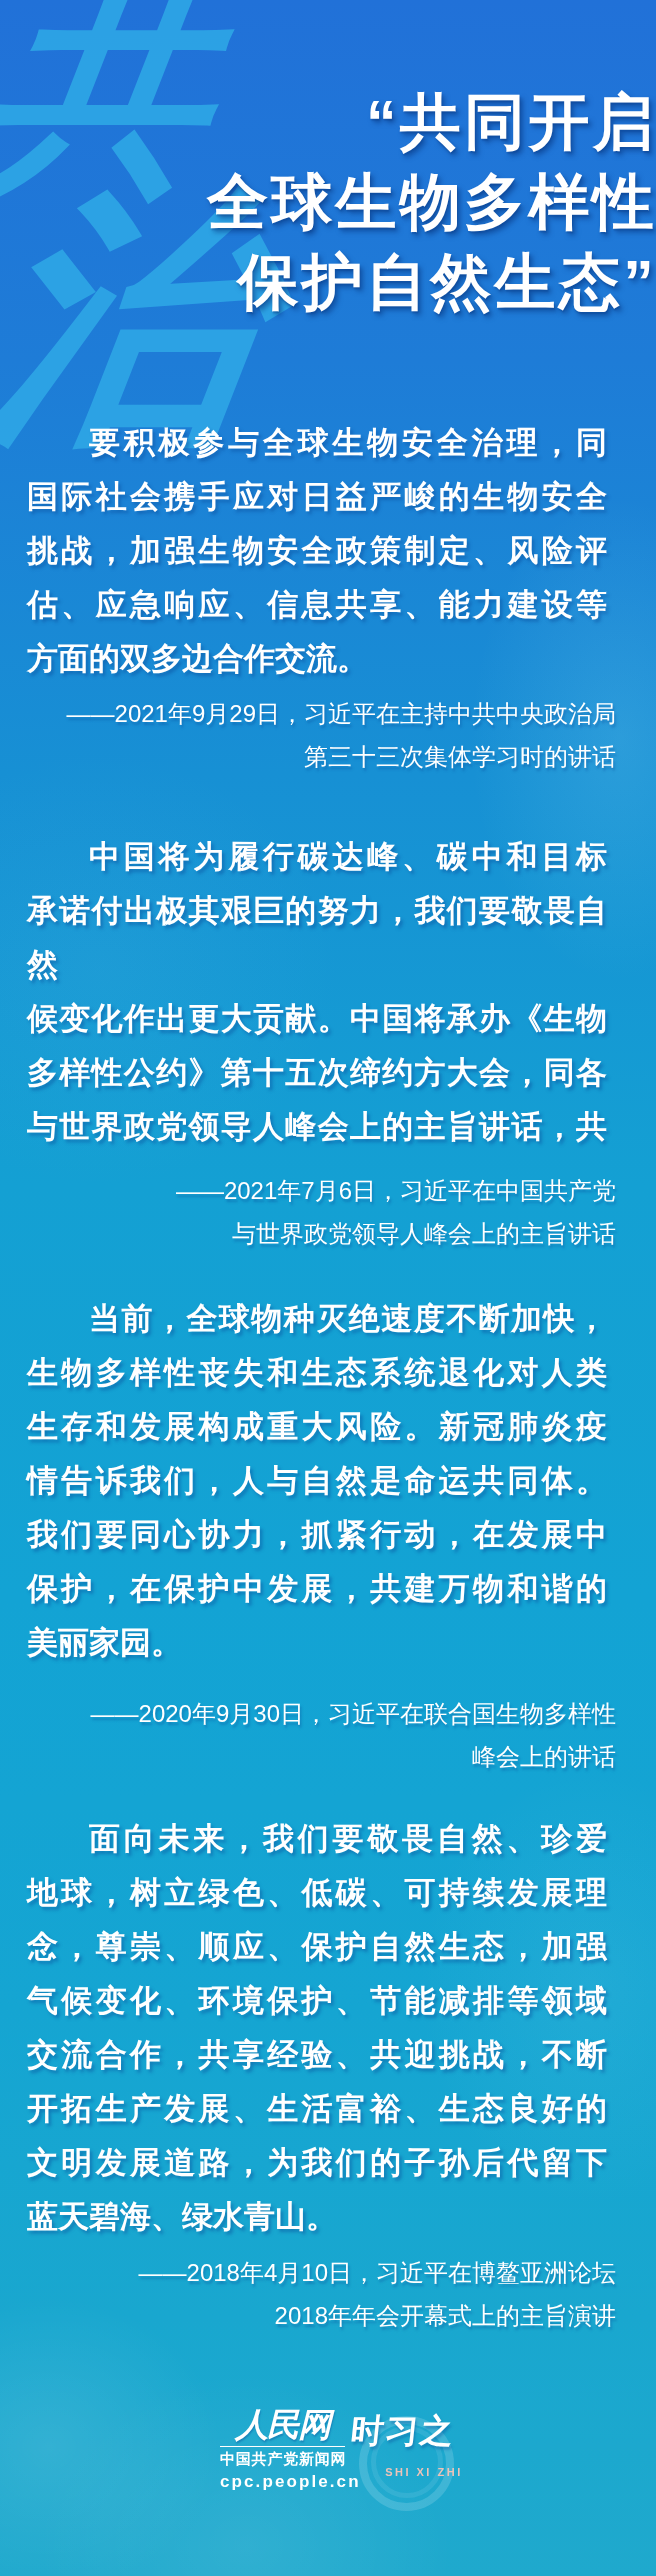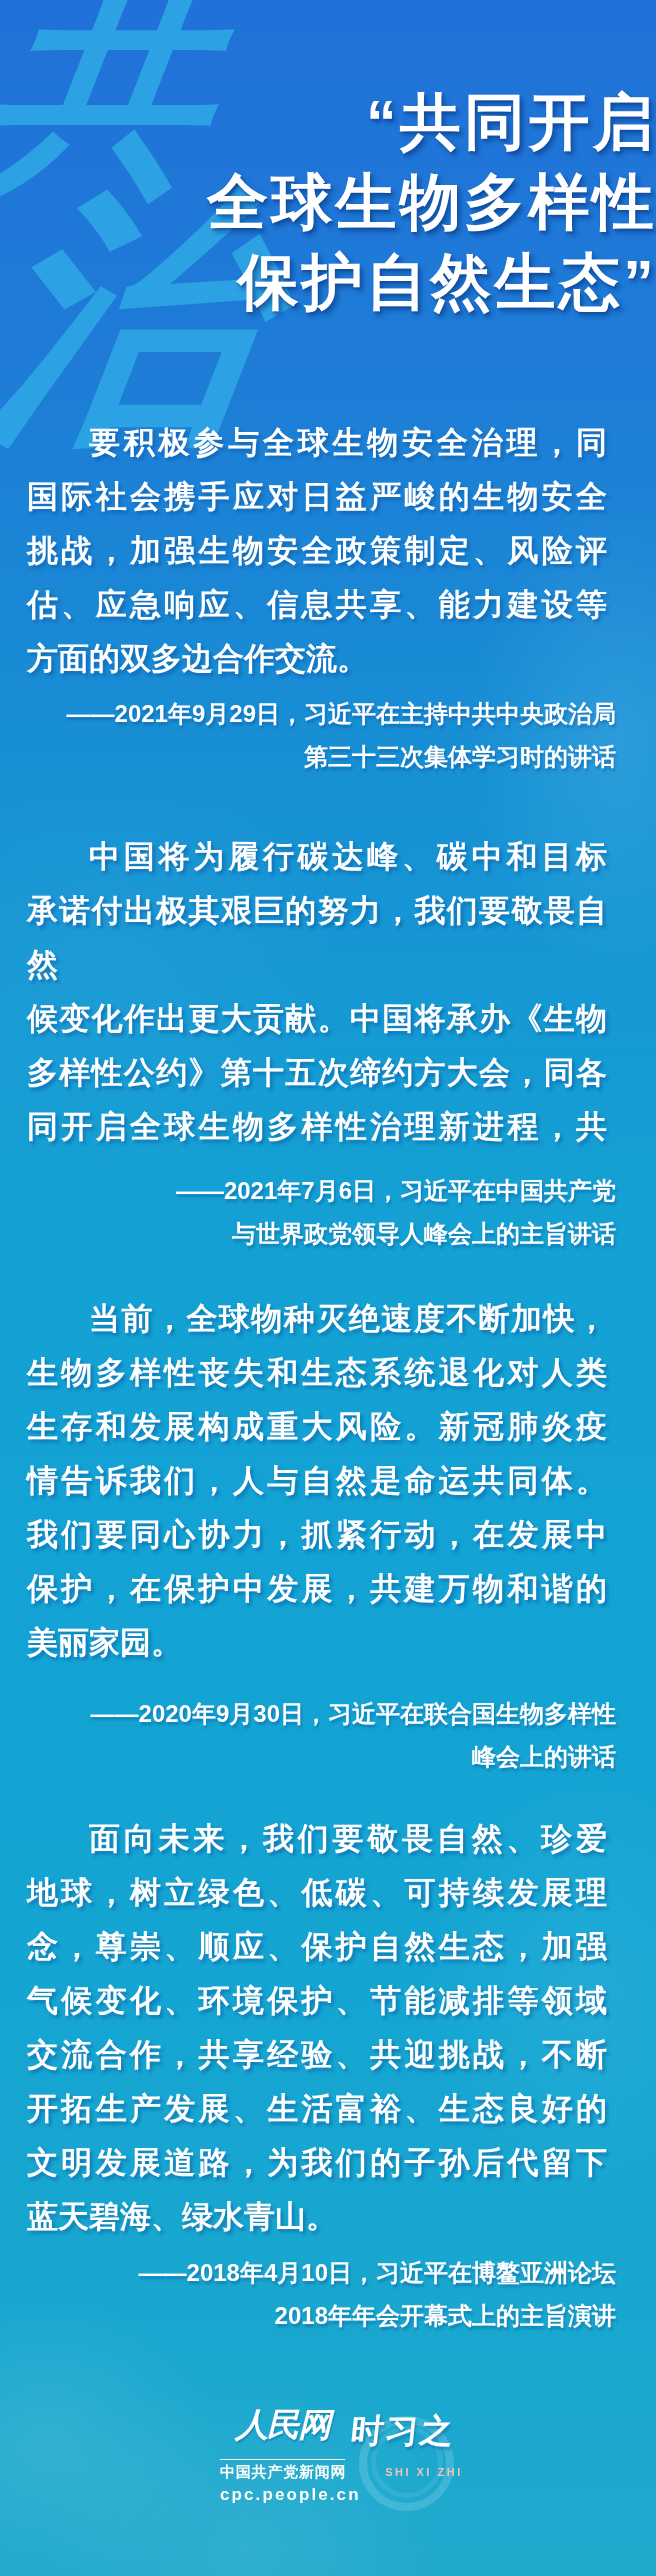--- a/index.html
+++ b/index.html
@@ -47,35 +47,35 @@
     color:#fff;font-weight:900;font-size:31px;line-height:54px;
     text-shadow:2.5px 3.3px 3.3px rgba(8,70,150,.45);
   }
   .q-line{text-align:justify;text-align-last:justify;}
   .q-line.first{text-indent:2em;}
   .q-line.last{text-align-last:left;}
 
   
   .attribution{
     position:absolute;right:41px;left:39px;z-index:2;
-    color:#fff;font-weight:700;font-size:24px;line-height:43px;
+    color:#fff;font-weight:400;font-size:24px;line-height:43px;
     text-align:right;
     text-shadow:1.6px 2.5px 2.5px rgba(8,70,150,.38);
   }
 
   
   .people-logo{
     position:absolute;left:220px;top:2406px;width:125px;z-index:2;
     color:#fff;text-align:center;
   }
   .people-calligraphy{
     font-family:"DejaVu Serif","Liberation Serif",serif;
     font-style:italic;font-weight:700;
     font-size:33px;line-height:38px;letter-spacing:-1.6px;
-    border-bottom:1.6px solid #fff;padding-bottom:15px;
+    border-bottom:1.6px solid #fff;padding-bottom:2px;
     text-shadow:0.8px 1.6px 1.6px rgba(8,70,150,.35);
   }
   .people-sitename{font-size:15px;font-weight:700;letter-spacing:0.8px;margin-top:2.5px;white-space:nowrap;}
   .people-url{font-size:17px;font-weight:700;letter-spacing:2.1px;margin-top:3.3px;white-space:nowrap;}
 
   .shixizhi{position:absolute;left:351px;top:2413px;width:115px;z-index:2;color:#fff;}
   .shixizhi-ring{
     position:absolute;left:8.2px;top:3.3px;width:95px;height:95px;
     border:8.2px solid rgba(230,250,255,.17);border-radius:50%;
     box-sizing:border-box;z-index:0;
@@ -122,21 +122,21 @@
   <div class="attribution" style="top:692px;">
     <div>——2021年9月29日，习近平在主持中共中央政治局</div>
     <div>第三十三次集体学习时的讲话</div>
   </div>
 
   <section class="quote-body" style="top:830px;">
     <div class="q-line first">中国将为履行碳达峰、碳中和目标</div>
     <div class="q-line">承诺付出极其艰巨的努力，我们要敬畏自然</div>
     <div class="q-line">候变化作出更大贡献。中国将承办《生物</div>
     <div class="q-line">多样性公约》第十五次缔约方大会，同各</div>
-    <div class="q-line">同开启全球生物多样性治理新进程，共</div>
+    <div class="q-line">与世界政党领导人峰会上的主旨讲话，共</div>
   </section>
   <div class="attribution" style="top:1169px;">
     <div>——2021年7月6日，习近平在中国共产党</div>
     <div>与世界政党领导人峰会上的主旨讲话</div>
   </div>
 
   <section class="quote-body" style="top:1292px;">
     <div class="q-line first">当前，全球物种灭绝速度不断加快，</div>
     <div class="q-line">生物多样性丧失和生态系统退化对人类</div>
     <div class="q-line">生存和发展构成重大风险。新冠肺炎疫</div>

